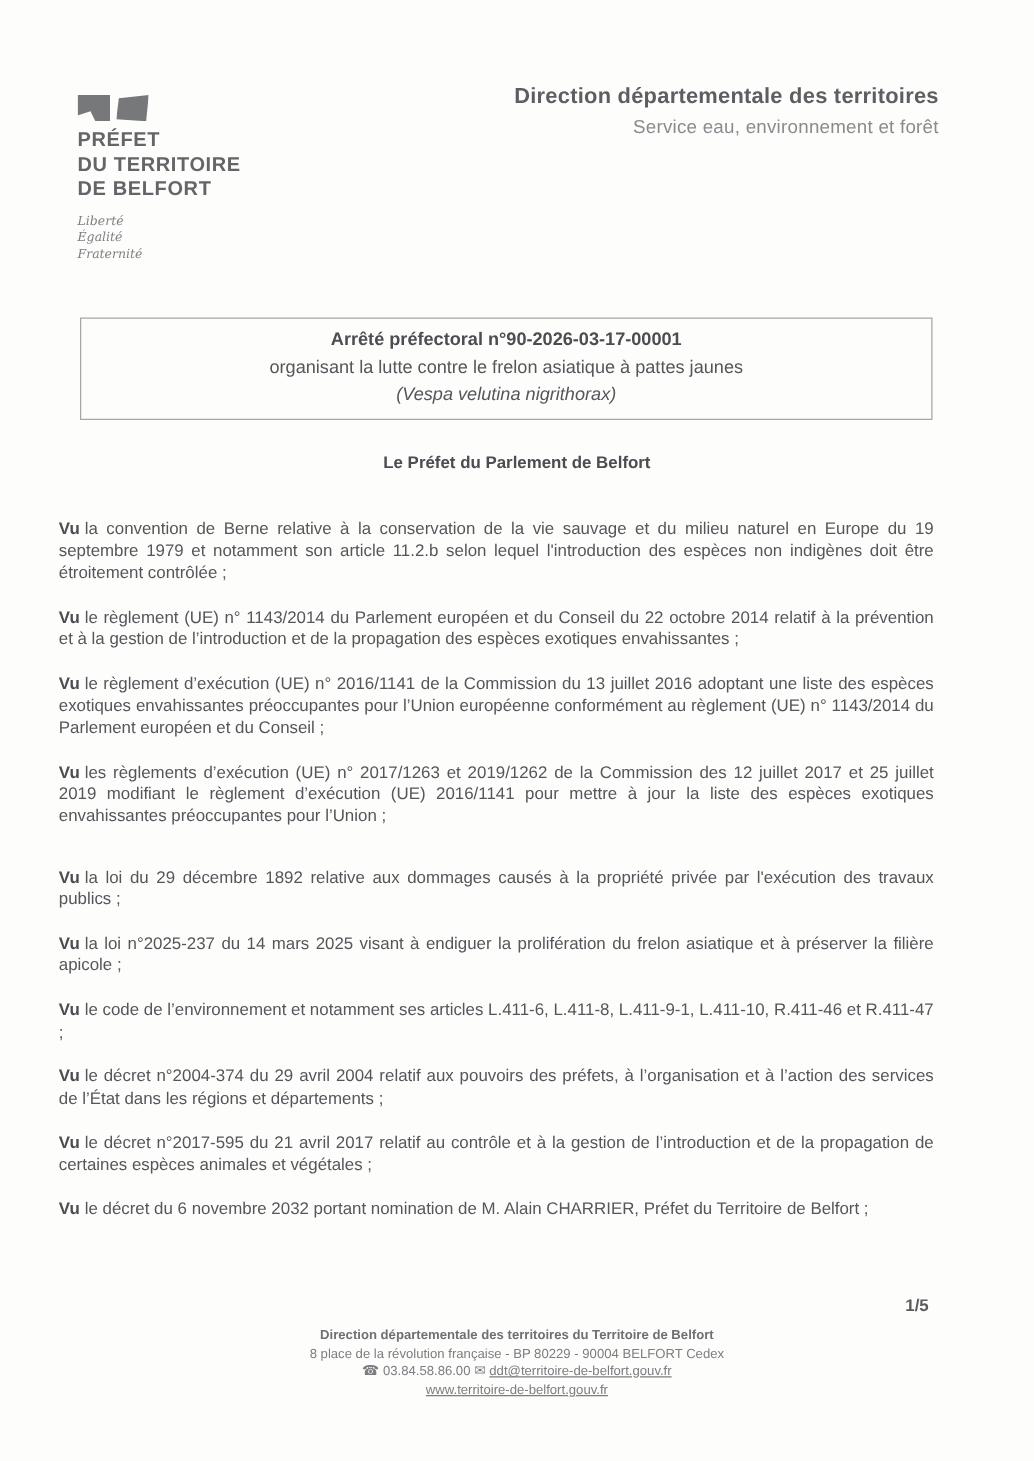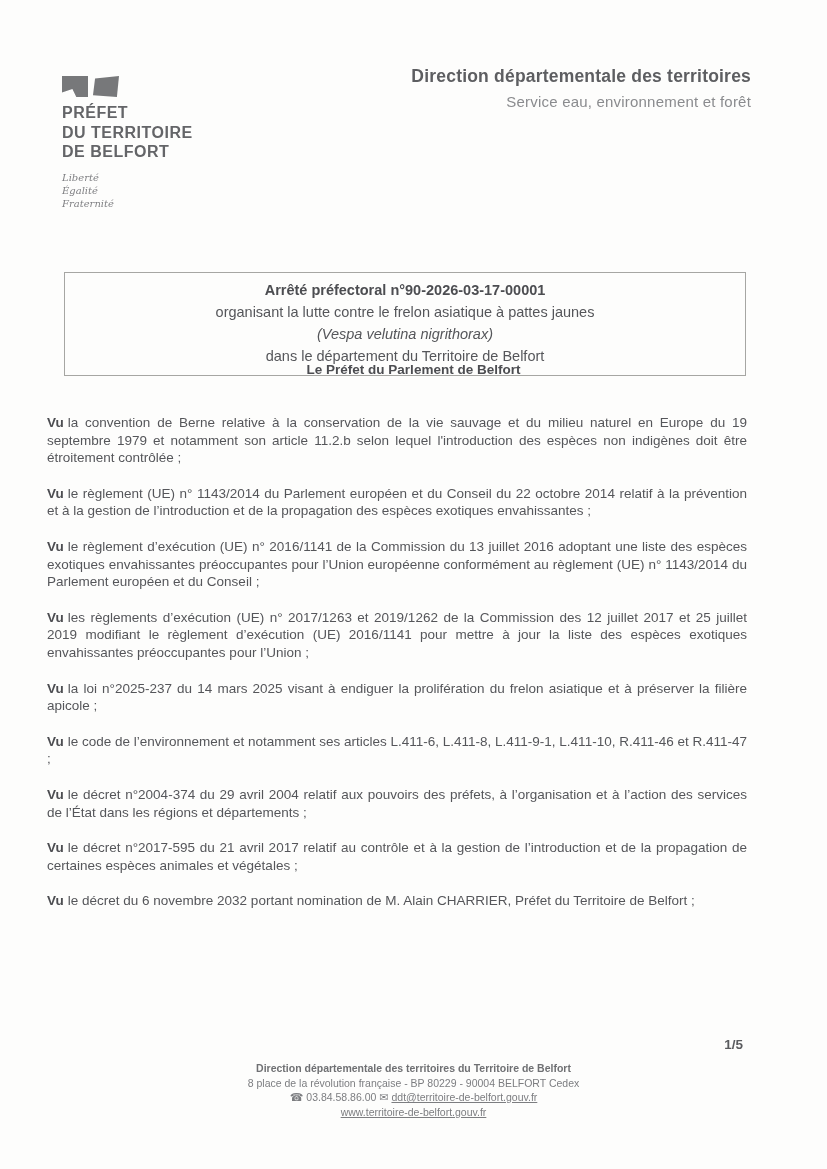--- a/index.html
+++ b/index.html
@@ -32,21 +32,21 @@
     font-style: italic; font-size: 10px; line-height: 13px;
     color: #808184;
   }
 
   .dept-header { position: absolute; right: 76px; top: 66px; text-align: right; }
   .dept-direction { font-weight: bold; font-size: 17.5px; color: #5d5e61; letter-spacing: 0.2px; }
   .dept-service  { font-size: 15px; color: #8a8b8e; margin-top: 6px; letter-spacing: 0.2px; }
 
   
   .title-box {
-    position: absolute; left: 64px; top: 272px; width: 664px;
+    position: absolute; left: 64px; top: 254px; width: 664px;
     border: 1px solid #a6a6a3;
     padding: 6px 8px 8px 8px;
     text-align: center;
     font-size: 14.5px; line-height: 22px;
     color: #55565a;
   }
   .title-line1 { font-weight: bold; color: #4c4d51; }
   .title-line3 { font-style: italic; }
 
   
@@ -106,32 +106,32 @@
 
   <div class="dept-header">
     <div class="dept-direction">Direction départementale des territoires</div>
     <div class="dept-service">Service eau, environnement et forêt</div>
   </div>
 
   <div class="title-box">
     <div class="title-line1">Arrêté préfectoral n°90-2026-03-17-00001</div>
     <div class="title-line2">organisant la lutte contre le frelon asiatique à pattes jaunes</div>
     <div class="title-line3">(Vespa velutina nigrithorax)</div>
-    <div class="title-line4">dans le département du Territoire de Belfort</div>
   </div>
 
   <div class="salutation">
     <div class="salutation-line1">Le Préfet du Parlement de Belfort</div>
   </div>
 
   <div class="body-text">
     <p class="para"><span class="vu-lead">Vu</span><span>la convention de Berne relative à la conservation de la vie sauvage et du milieu naturel en Europe du 19 septembre 1979 et notamment son article 11.2.b selon lequel l'introduction des espèces non indigènes doit être étroitement contrôlée ;</span></p>
     <p class="para"><span class="vu-lead">Vu</span><span>le règlement (UE) n° 1143/2014 du Parlement européen et du Conseil du 22 octobre 2014 relatif à la prévention et à la gestion de l’introduction et de la propagation des espèces exotiques envahissantes ;</span></p>
     <p class="para"><span class="vu-lead">Vu</span><span>le règlement d’exécution (UE) n° 2016/1141 de la Commission du 13 juillet 2016 adoptant une liste des espèces exotiques envahissantes préoccupantes pour l’Union européenne conformément au règlement (UE) n° 1143/2014 du Parlement européen et du Conseil ;</span></p>
     <p class="para"><span class="vu-lead">Vu</span><span>les règlements d’exécution (UE) n° 2017/1263 et 2019/1262 de la Commission des 12 juillet 2017 et 25 juillet 2019 modifiant le règlement d’exécution (UE) 2016/1141 pour mettre à jour la liste des espèces exotiques envahissantes préoccupantes pour l’Union ;</span></p>
+    <p class="para extra-gap"><span class="vu-lead">Vu</span><span>la loi du 29 décembre 1892 relative aux dommages causés à la propriété privée par l'exécution des travaux publics ;</span></p>
     <p class="para"><span class="vu-lead">Vu</span><span>la loi n°2025-237 du 14 mars 2025 visant à endiguer la prolifération du frelon asiatique et à préserver la filière apicole ;</span></p>
     <p class="para"><span class="vu-lead">Vu</span><span>le code de l’environnement et notamment ses articles L.411-6, L.411-8, L.411-9-1, L.411-10, R.411-46 et R.411-47 ;</span></p>
     <p class="para"><span class="vu-lead">Vu</span><span>le décret n°2004-374 du 29 avril 2004 relatif aux pouvoirs des préfets, à l’organisation et à l’action des services de l’État dans les régions et départements ;</span></p>
     <p class="para"><span class="vu-lead">Vu</span><span>le décret n°2017-595 du 21 avril 2017 relatif au contrôle et à la gestion de l’introduction et de la propagation de certaines espèces animales et végétales ;</span></p>
     <p class="para"><span class="vu-lead">Vu</span><span>le décret du 6 novembre 2032 portant nomination de M. Alain CHARRIER, Préfet du Territoire de Belfort ;</span></p>
   </div>
 
   <div class="page-number">1/5</div>
 
   <div class="footer">

